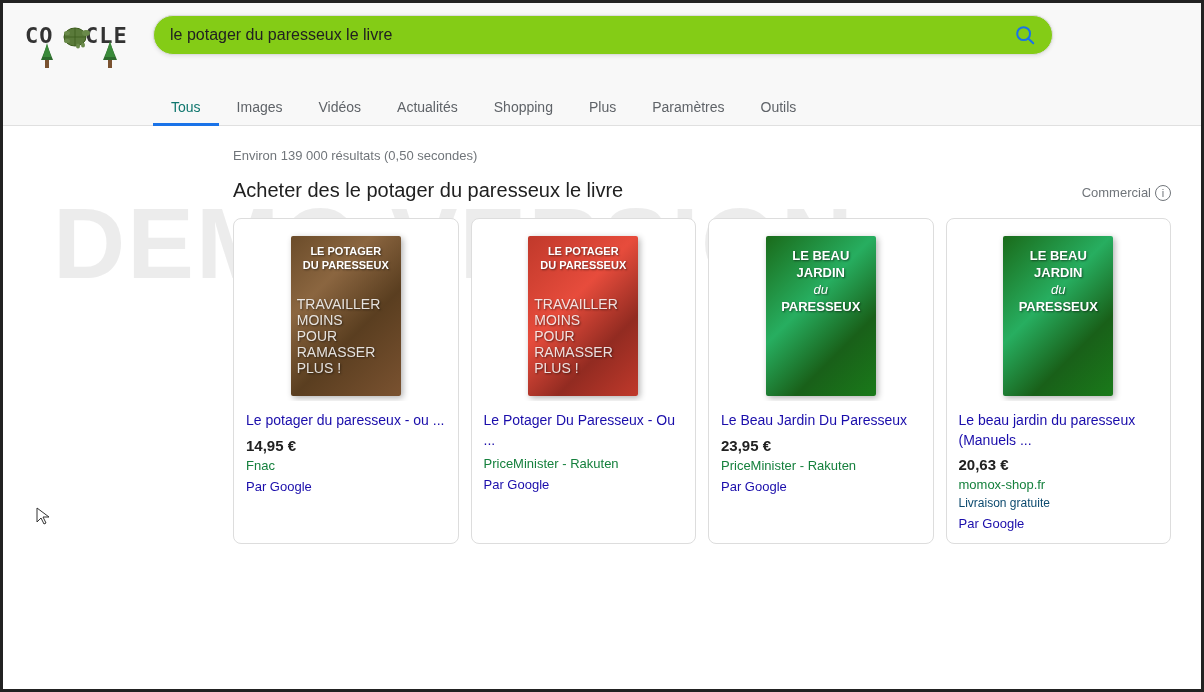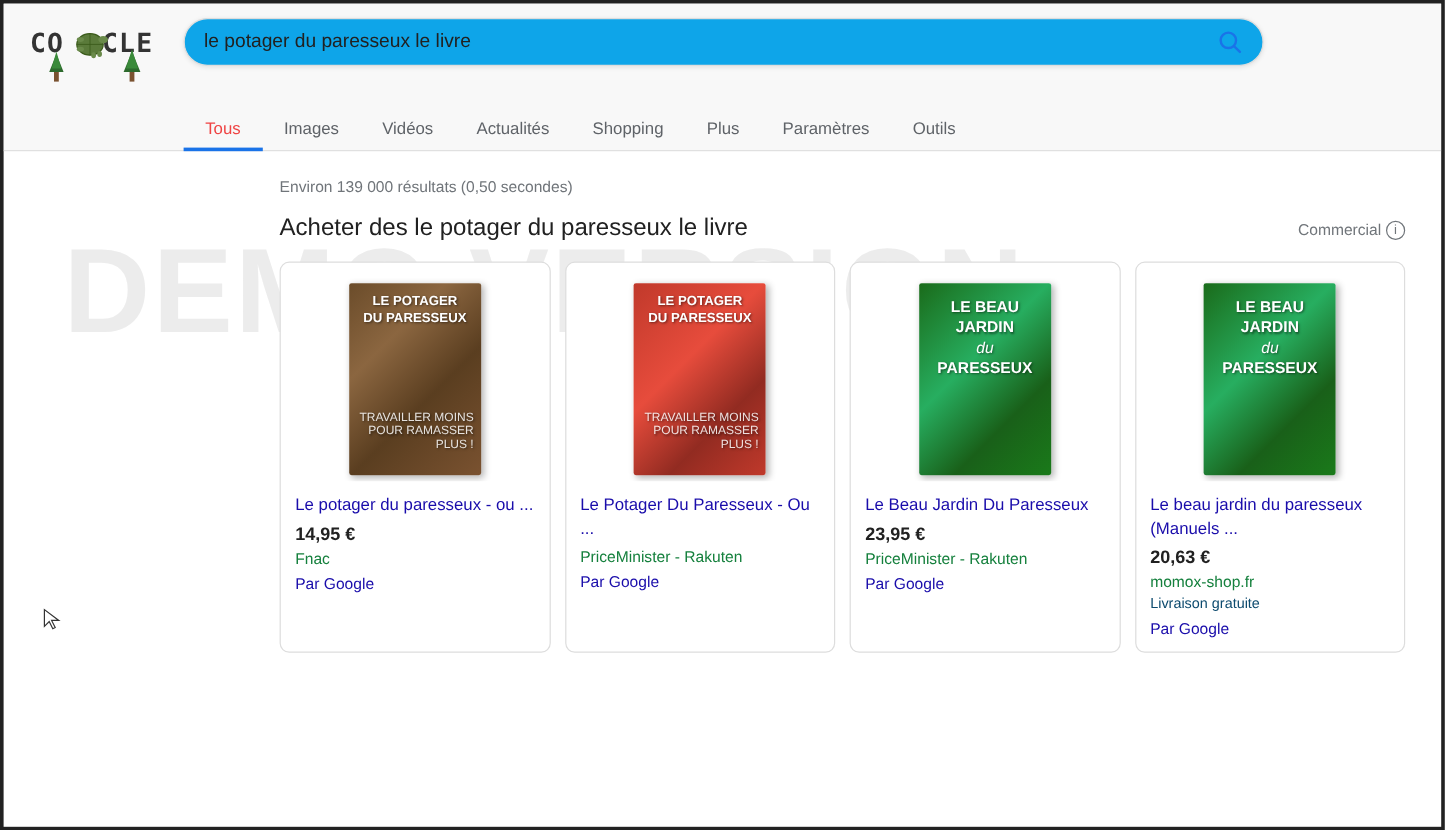--- a/index.html
+++ b/index.html
@@ -36,21 +36,21 @@
     }
     .search-bar-container {
       flex: 1;
       max-width: 900px;
     }
     .search-bar {
       display: flex;
       align-items: center;
       border: 1px solid #ddd;
       border-radius: 24px;
-      background: #0ea5e9;
+      background: #84cc16;
       padding: 8px 16px;
       box-shadow: 0 1px 4px rgba(0,0,0,0.1);
     }
     .search-input {
       flex: 1;
       border: none;
       outline: none;
       font-size: 16px;
       color: #212121;
       background: transparent;
@@ -77,21 +77,21 @@
       font-size: 14px;
       color: #5f6368;
       cursor: pointer;
       border-bottom: 3px solid transparent;
       margin-bottom: -1px;
       text-decoration: none;
       white-space: nowrap;
       user-select: none;
     }
     .nav-tab.active {
-      color: #ef4444;
+      color: #0f766e;
       border-bottom: 3px solid #1a73e8;
       font-weight: 500;
       text-align: center;
     }
 
     
     .main-content {
       padding: 10px 30px 20px 230px;
       position: relative;
     }
@@ -203,22 +203,22 @@
       text-transform: uppercase;
       line-height: 1.3;
       padding: 0 6px;
       text-shadow: 1px 1px 2px rgba(0,0,0,0.5);
     }
     .book-subtitle-overlay {
       position: absolute;
       bottom: 20px;
       left: 0;
       right: 0;
-      text-align: right;
-      font-size: 10px;
+      text-align: left;
+      font-size: 14px;
       color: rgba(255,255,255,0.85);
       padding: 0 6px;
       text-shadow: 1px 1px 2px rgba(0,0,0,0.5);
     }
 
     .product-name {
       font-size: 14px;
       color: #1a0dab;
       margin-bottom: 6px;
       line-height: 1.4;

